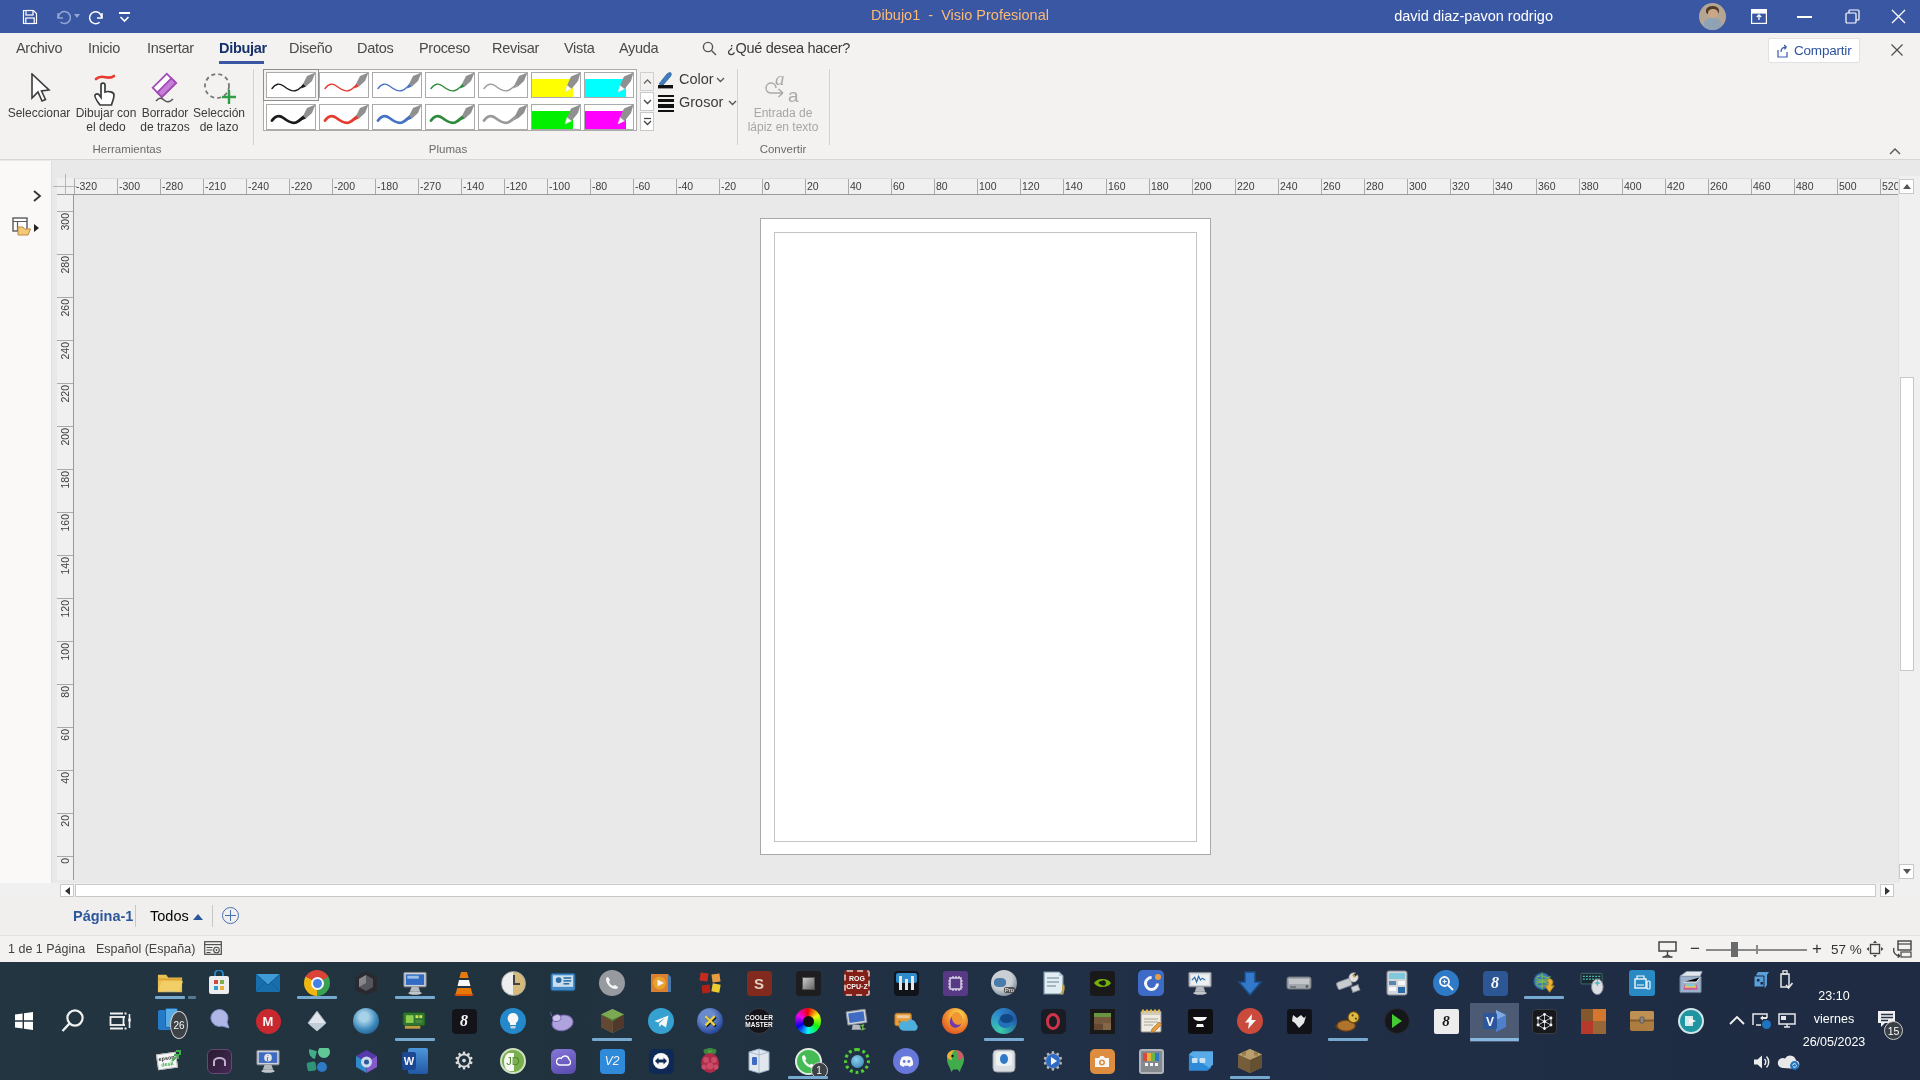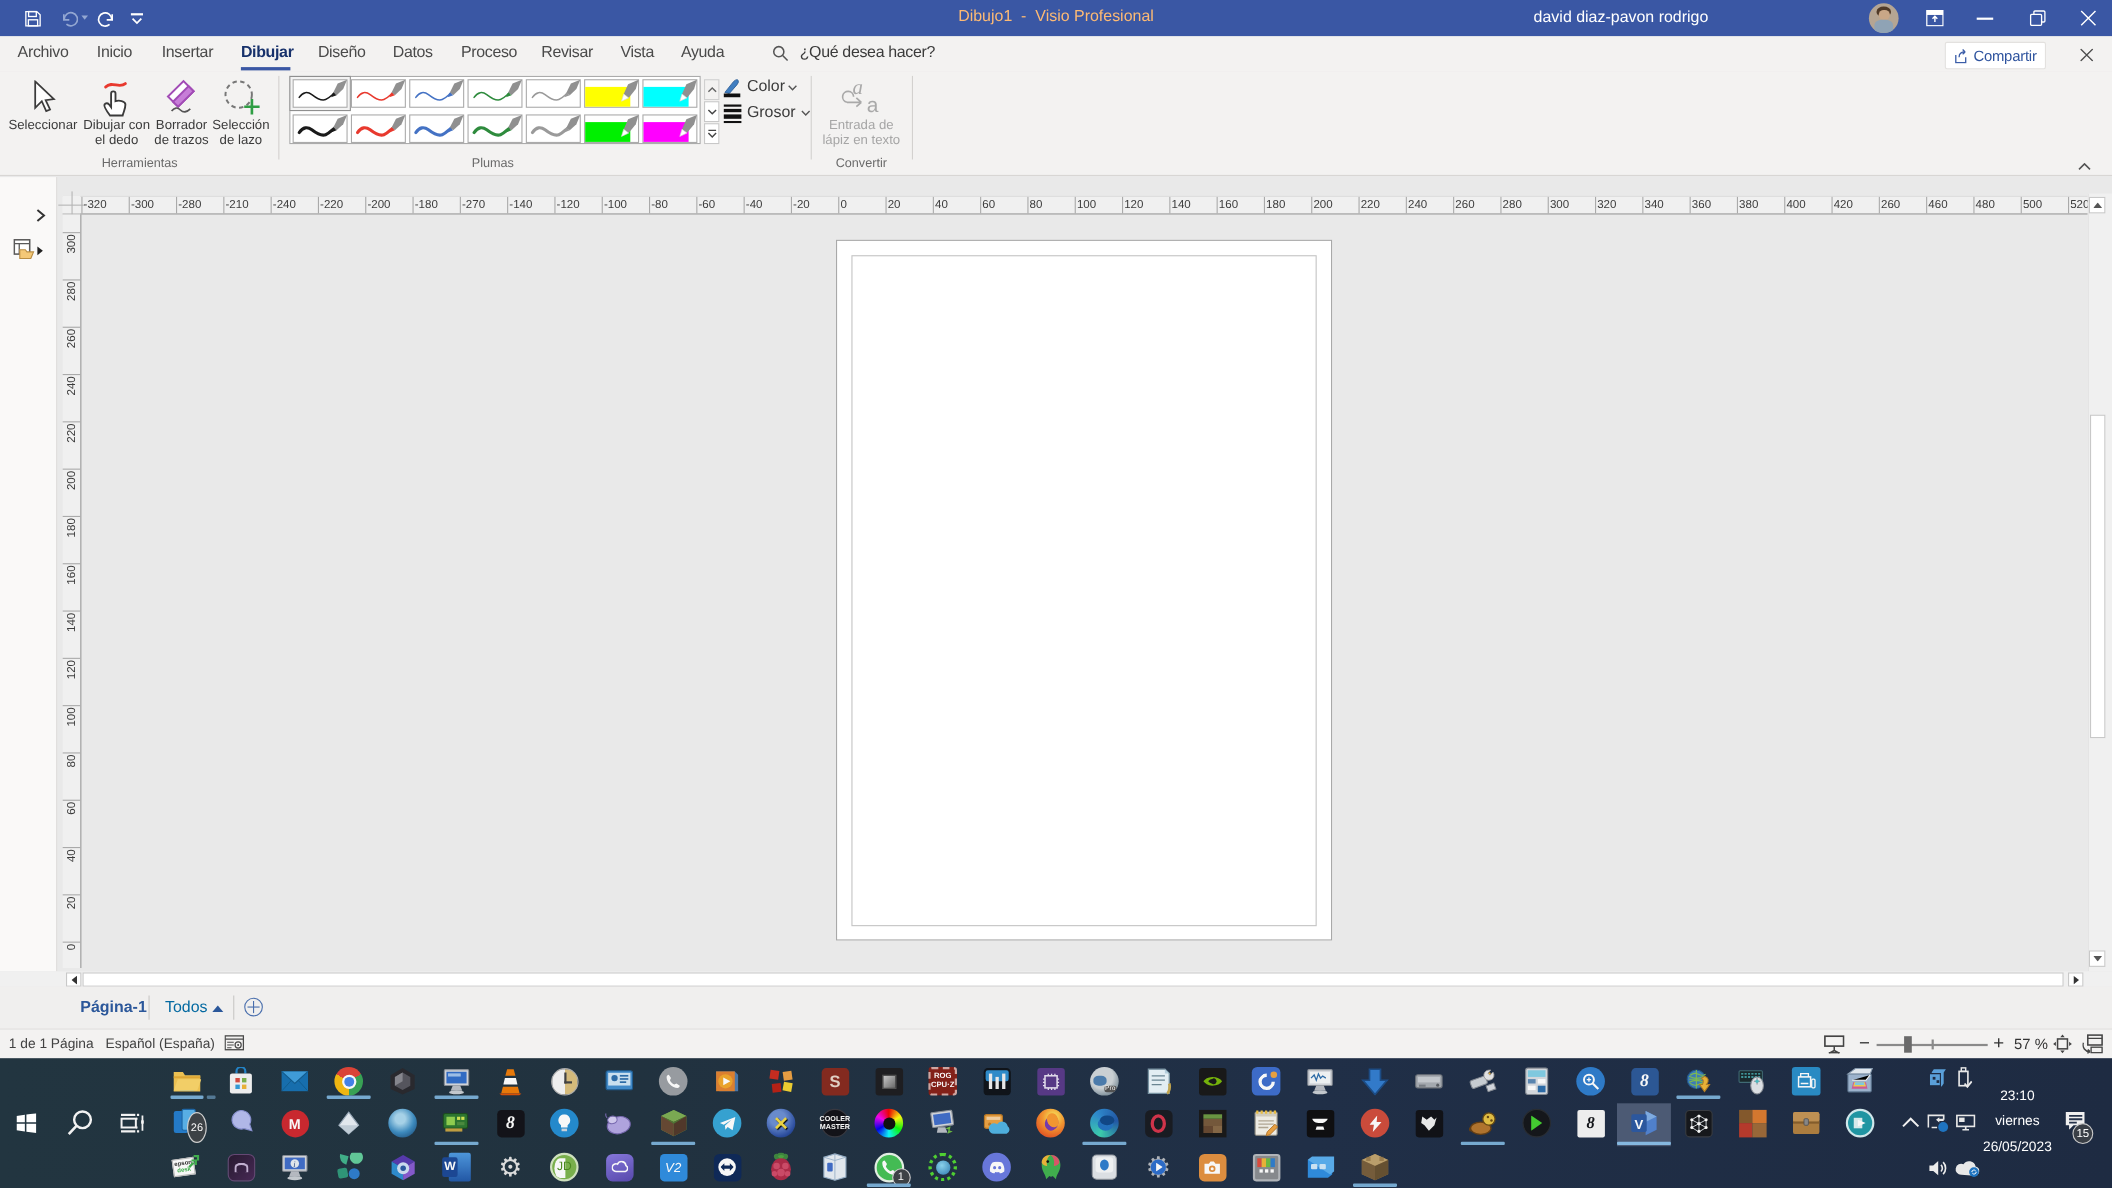--- a/index.html
+++ b/index.html
@@ -419,21 +419,21 @@
   </div>
 <div class="ab" style="left:75px;top:884px;width:1801px;height:13px;background:#fff;border:1px solid #c8c8c8"></div>
 <div class="sbtn" style="left:1880px;top:884px;width:14px;height:13px">
     <svg width="5" height="8" viewBox="0 0 5 8">
       <path d="M0 0 L0 8 L5 4 Z" fill="#333"></path>
     </svg>
   </div>
 <div class="ab" id="ptabs">
     <div class="ab" style="left:73px;top:11px;font-size:14.5px;font-weight:bold;color:#2b579a">Página-1</div>
     <div class="ab" style="left:135px;top:8px;width:1px;height:22px;background:#c9c7c5"></div>
-    <div class="ab" style="left:150px;top:11px;font-size:14.5px;color:#0369a1">Todos</div>
+    <div class="ab" style="left:150px;top:11px;font-size:14.5px;color:#000000">Todos</div>
     <div class="ab" style="left:193px;top:17px;width:0;height:0;border-left:5px solid transparent;border-right:5px solid transparent;border-bottom:6px solid #2b579a"></div>
     <div class="ab" style="left:212px;top:8px;width:1px;height:22px;background:#c9c7c5"></div>
     <div class="ab" style="left:222px;top:10px;width:17px;height:17px;border:1.4px solid #4a6fad;border-radius:50%"></div>
     <div class="ab" style="left:229.7px;top:13px;width:1.6px;height:11px;background:#4a6fad"></div>
     <div class="ab" style="left:225px;top:17.7px;width:11px;height:1.6px;background:#4a6fad"></div>
   </div>
 <div class="ab" id="status">
     <div class="ab" style="left:8px;top:6px">1 de 1 Página</div>
     <div class="ab" style="left:96px;top:6px">Español (España)</div>
     <svg class="ab" style="left:204px;top:5px" width="18" height="16" viewBox="0 0 18 16">

